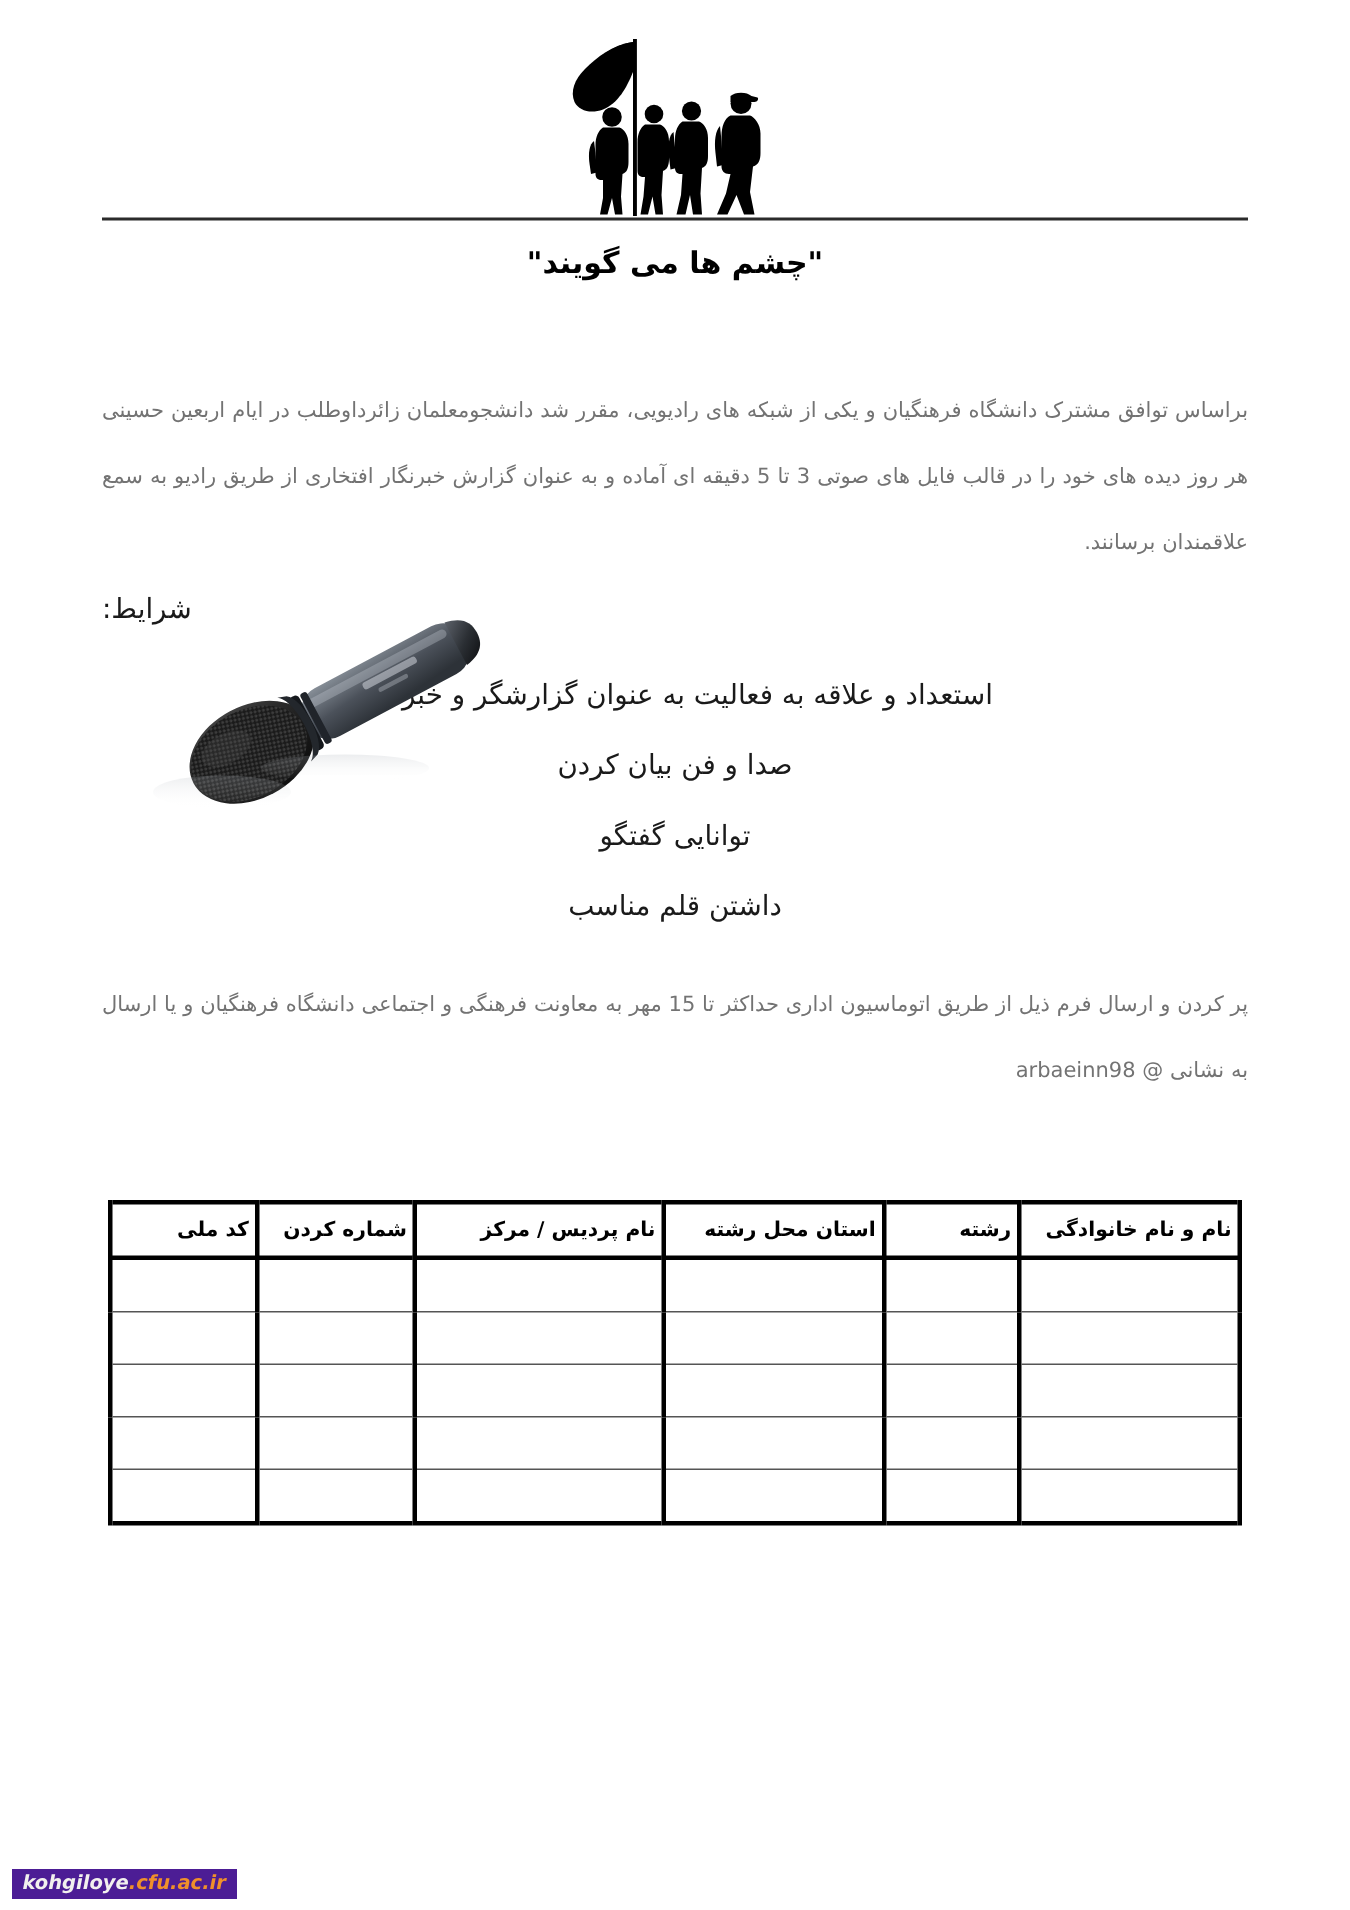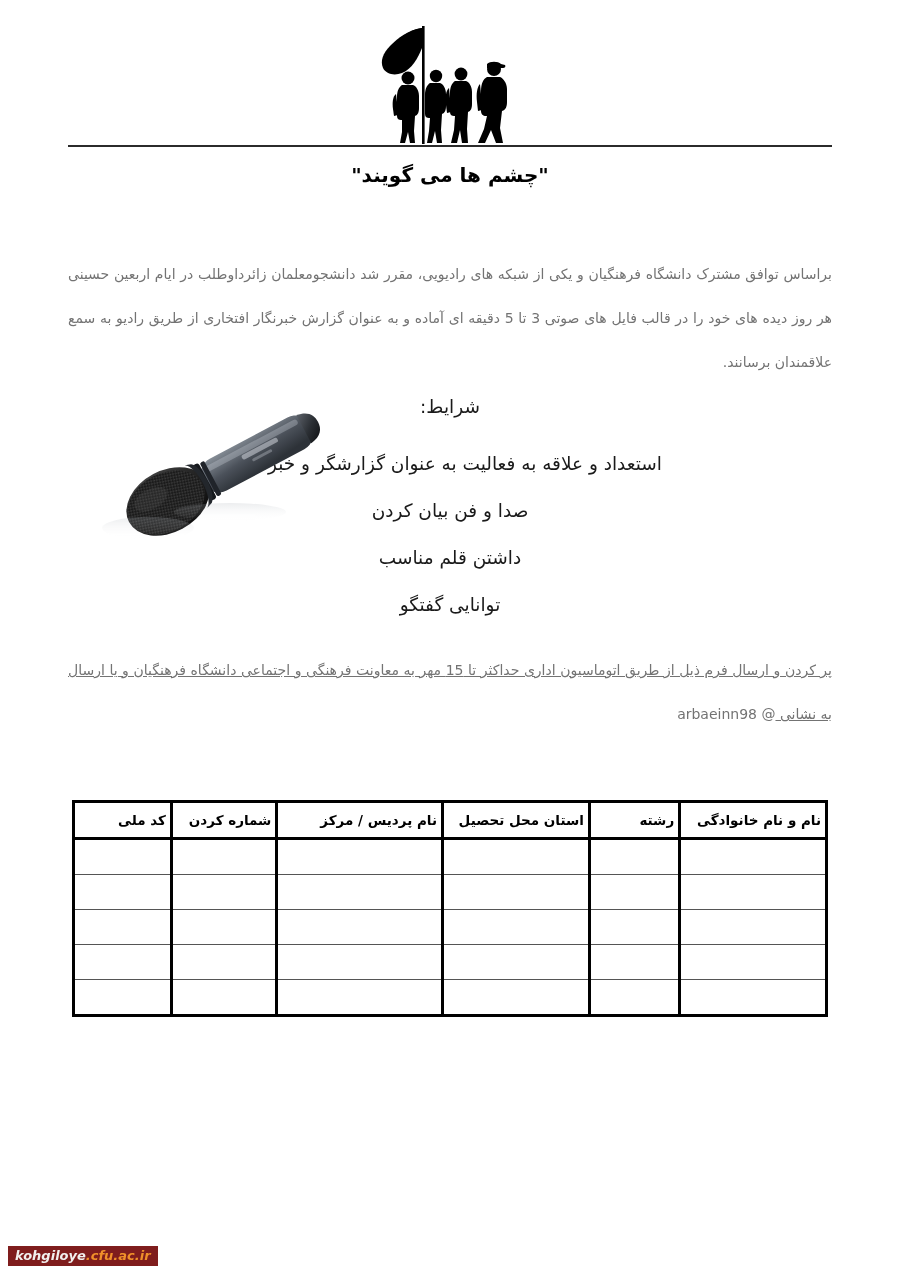--- a/index.html
+++ b/index.html
@@ -67,21 +67,21 @@
   }
   .para-intro { top: 252px; }
   .para-intro p { margin: 0; text-align: justify; text-align-last: right; }
 
   .label-conditions {
     position: absolute;
     right: 68px;
     left: 68px;
     top: 392px;
     direction: rtl;
-    text-align: center;
+    text-align: left;
     font-size: 18.5px;
     line-height: 30px;
     color: #1a1a1a;
   }
 
   .conditions-list {
     position: absolute;
     right: 68px;
     left: 68px;
     top: 440px;
@@ -93,21 +93,20 @@
     margin: 0;
     padding: 0;
   }
   .conditions-list li {
     height: 47px;
     line-height: 47px;
   }
 
   .para-submit {
     top: 648px;
-    text-decoration: underline;
   }
   .para-submit p { margin: 0; text-align: justify; text-align-last: right; }
   .para-submit .ltr-handle {
     direction: ltr;
     unicode-bidi: isolate;
     display: inline-block;
   }
 
   
   .mic-figure {
@@ -161,21 +160,21 @@
   col.c-prov   { width: 19.5%; }
   col.c-campus { width: 22%; }
   col.c-phone  { width: 14%; }
   col.c-natid  { width: 13%; }
 
   
   .watermark {
     position: absolute;
     left: 8px;
     top: 1246px;
-    background: #7f1d1d;
+    background: #4c1d95;
     padding: 3px 7px 4px 7px;
     font-size: 13px;
     font-weight: bold;
     font-style: italic;
     font-family: "DejaVu Sans", "Liberation Sans", sans-serif;
     direction: ltr;
     white-space: nowrap;
     line-height: 1;
   }
   .watermark .wm-main { color: #f2f0ee; }
@@ -228,22 +227,22 @@
 
   <div class="body-block para-intro">
     <p>براساس توافق مشترک دانشگاه فرهنگیان و یکی از شبکه های رادیویی، مقرر شد دانشجومعلمان زائرداوطلب در ایام اربعین حسینی هر روز دیده های خود را در قالب فایل های صوتی 3 تا 5 دقیقه ای آماده و به عنوان گزارش خبرنگار افتخاری از طریق رادیو به سمع علاقمندان برسانند.</p>
   </div>
 
   <div class="label-conditions">شرایط:</div>
 
   <ul class="conditions-list">
     <li>استعداد و علاقه به فعالیت به عنوان گزارشگر و خبرنگار</li>
     <li>صدا و فن بیان کردن</li>
+    <li>توانایی گفتگو</li>
     <li>داشتن قلم مناسب</li>
-    <li>توانایی گفتگو</li>
   </ul>
 
   <div class="mic-figure">
     <svg width="300" height="155" viewBox="0 0 300 155" aria-hidden="true">
       <defs>
         <linearGradient id="bodyGrad" x1="0" y1="0" x2="0.35" y2="1">
           <stop offset="0%" stop-color="#8b939c"></stop>
           <stop offset="28%" stop-color="#6a717a"></stop>
           <stop offset="55%" stop-color="#4b515a"></stop>
           <stop offset="100%" stop-color="#2d3238"></stop>
@@ -308,21 +307,21 @@
           <col class="c-field">
           <col class="c-prov">
         <col class="c-campus">
           <col class="c-phone">
           <col class="c-natid">
       </colgroup>
       <thead>
         <tr>
           <th>نام و نام خانوادگی</th>
           <th>رشته</th>
-          <th>استان محل تحصیل</th>
+          <th>استان محل رشته</th>
           <th>نام پردیس / مرکز</th>
           <th>شماره کردن</th>
           <th>کد ملی</th>
         </tr>
       </thead>
       <tbody>
         <tr>
           <td></td>
           <td></td>
           <td></td>

